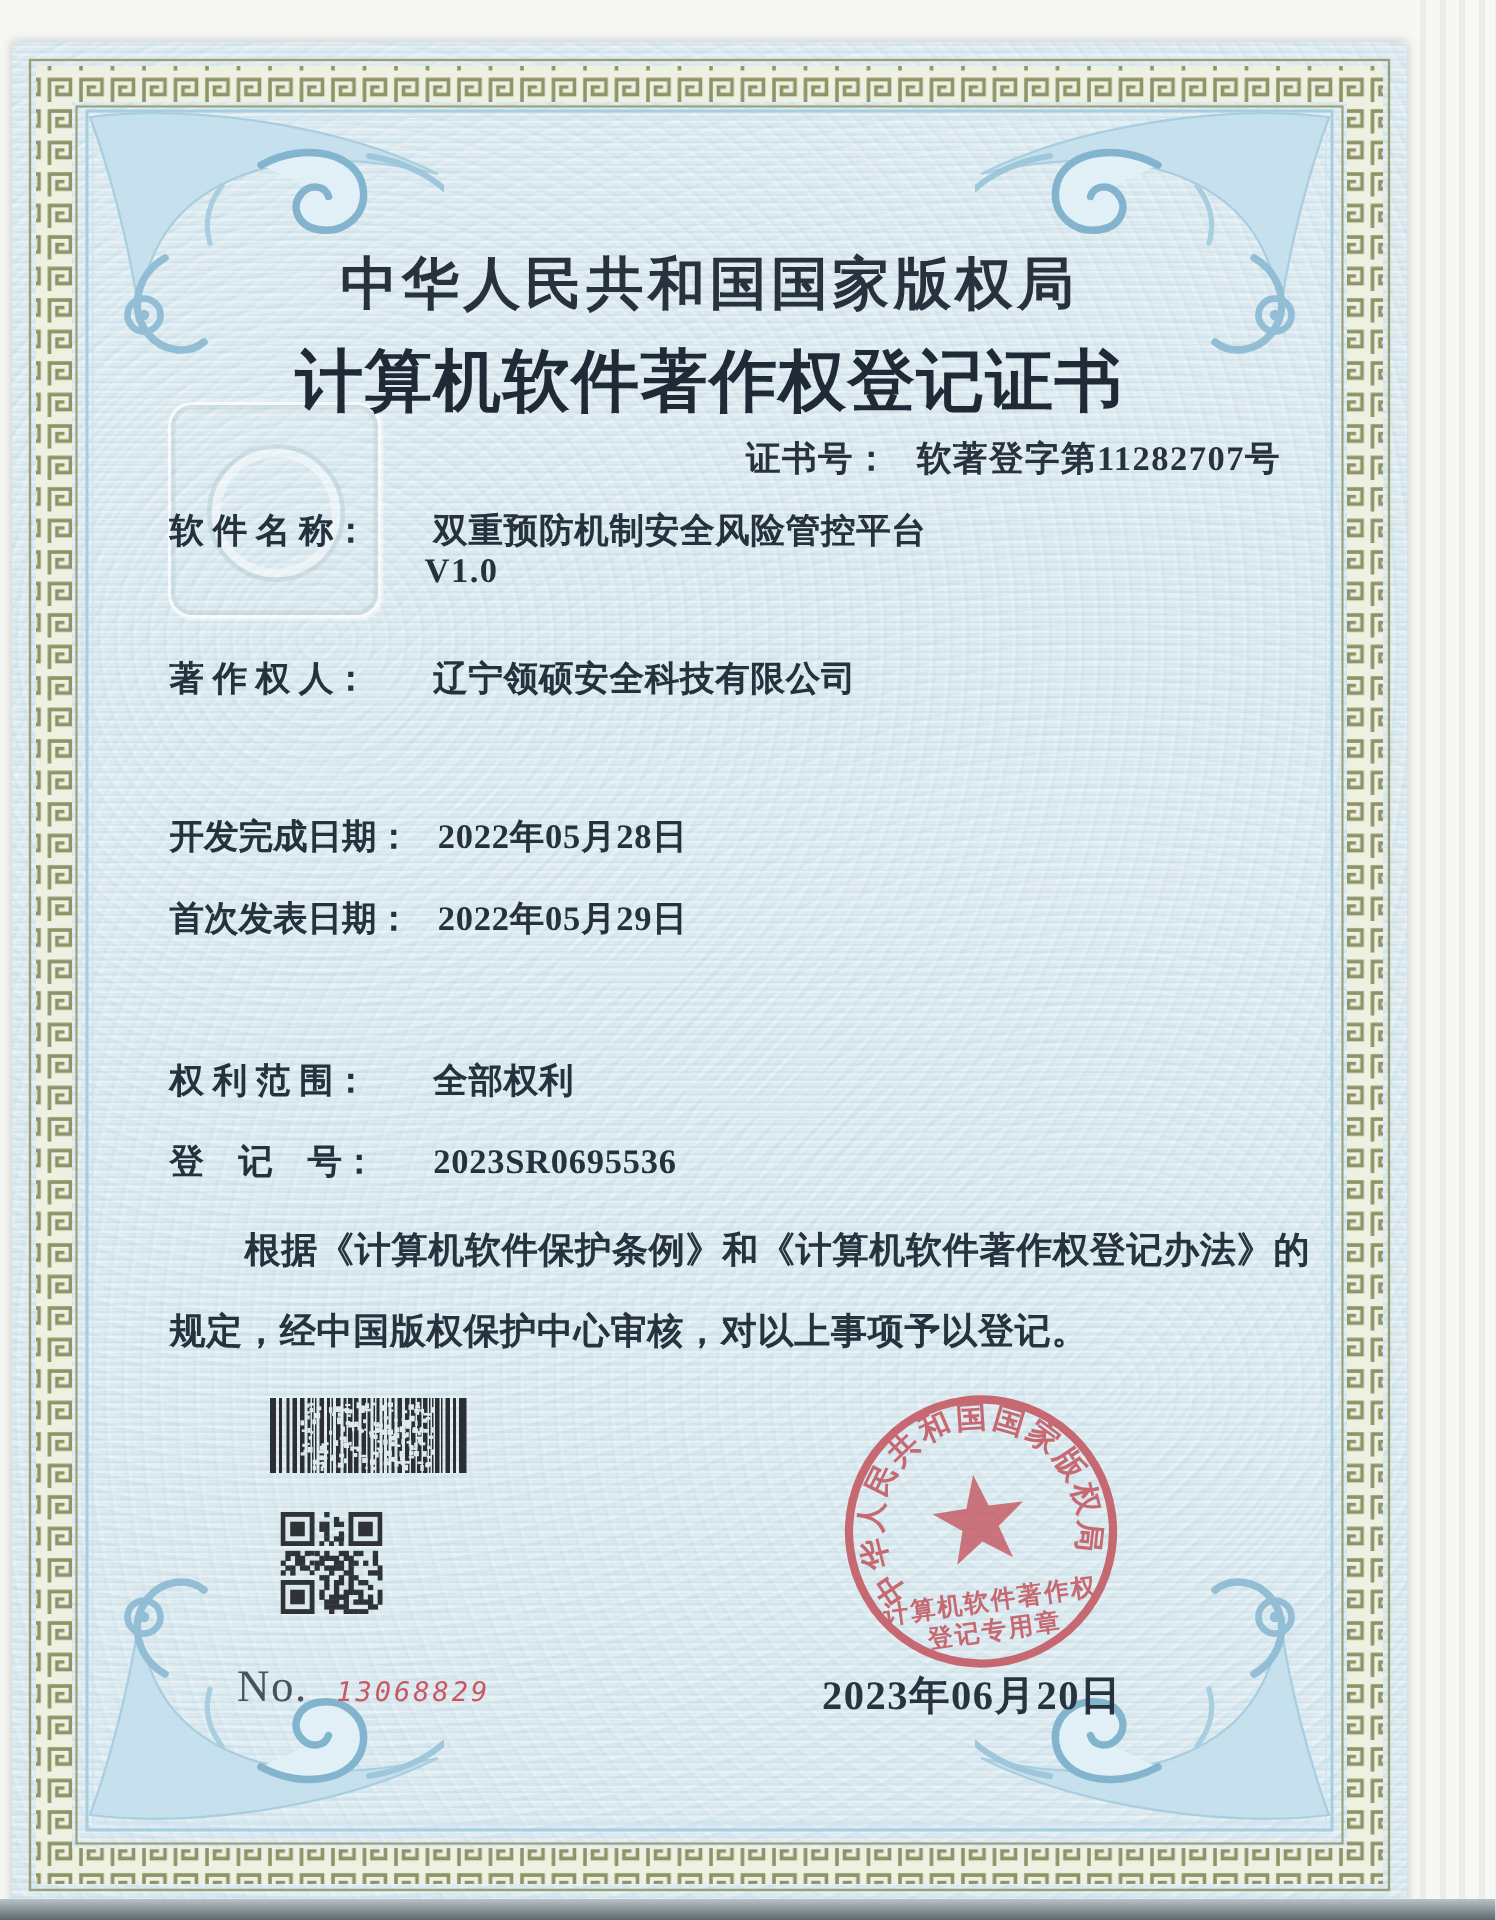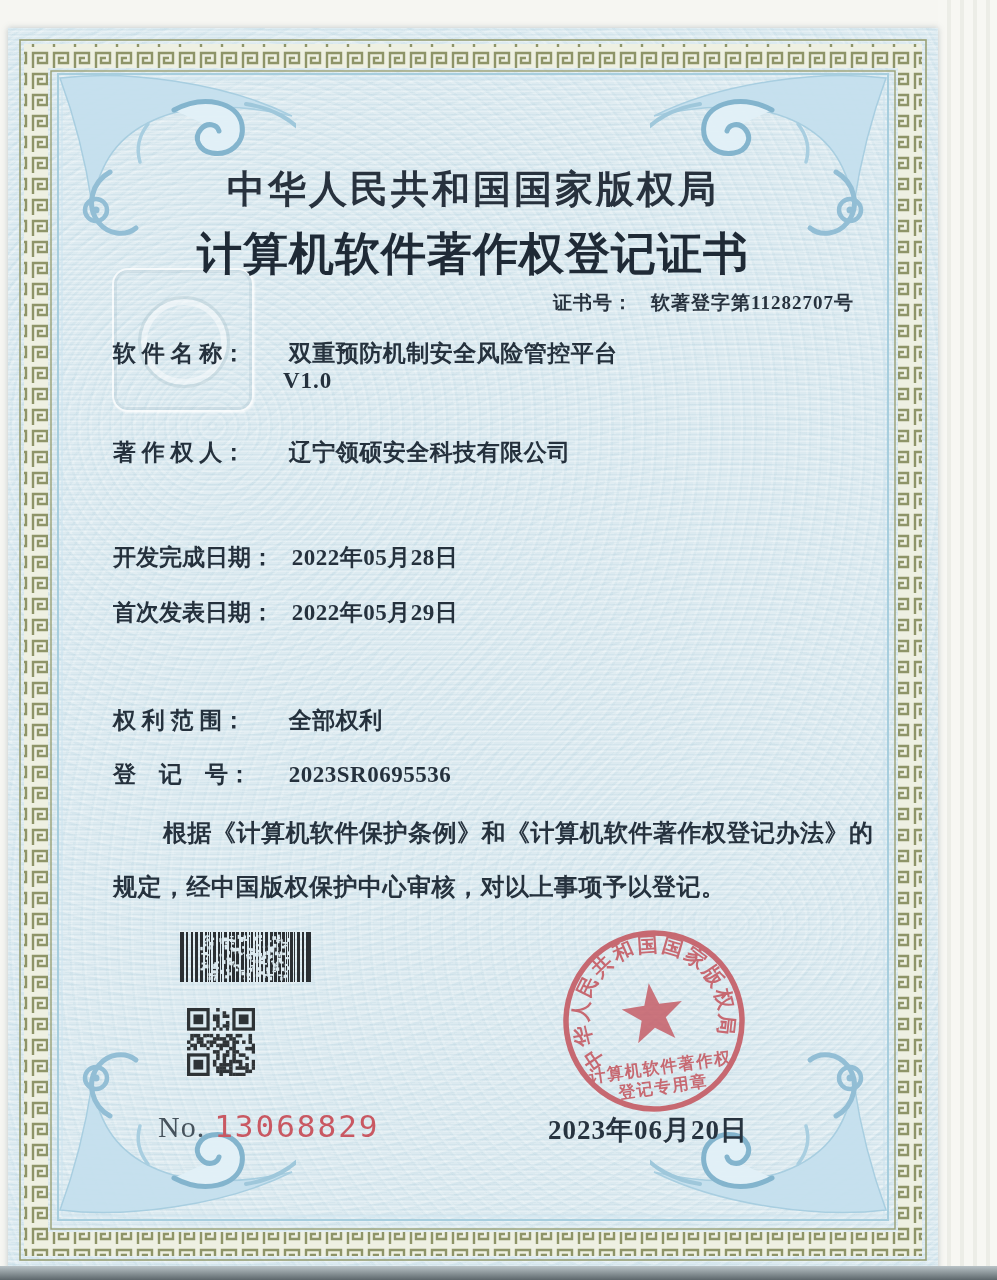--- a/index.html
+++ b/index.html
@@ -48,30 +48,30 @@
   
   .authority{
     left:0;top:136px;width:930px;text-align:center;
     font-size:38px;font-weight:bold;letter-spacing:3px;color:#28323e;
   }
   .cert-title{
     left:0;top:196px;width:930px;text-align:center;
     font-size:45px;font-weight:bold;letter-spacing:1px;color:#1f2a36;
   }
   .certno-line{
-    right:84px;top:262px;font-size:19px;font-weight:bold;color:#27323e;letter-spacing:1px;
+    right:84px;top:262px;font-size:23px;font-weight:bold;color:#27323e;letter-spacing:1px;
   }
   .certno-line .gap{display:inline-block;width:18px;}
   .field-row{left:105px;font-size:23px;font-weight:bold;color:#25313d;white-space:nowrap;}
   .field-label{display:inline-block;min-width:158px;}
   .field-value{display:inline-block;margin-left:12px;letter-spacing:.5px;}
   .value-line2{left:275px;font-size:23px;font-weight:bold;color:#25313d;letter-spacing:1px;}
   .statement{font-size:24px;font-weight:bold;color:#26323e;letter-spacing:.5px;white-space:nowrap;}
   .serial{left:150px;top:1080px;font-size:30px;color:#46525c;letter-spacing:1px;}
-  .serial-number{font-family:"DejaVu Sans Mono","Liberation Mono",monospace;font-size:31px;color:#c95862;letter-spacing:2px;margin-left:9px;}
+  .serial-number{font-family:"DejaVu Sans Mono","Liberation Mono",monospace;font-size:18px;color:#c95862;letter-spacing:2px;margin-left:19px;font-style:italic;}
   .issue-date{left:540px;top:1084px;font-size:27px;font-weight:bold;color:#27333f;letter-spacing:1px;}
   .seal-svg{left:542px;top:889px;width:208px;height:208px;}
   .barcode-svg{left:172px;top:904px;width:132px;height:50px;}
   .qr-svg{left:179px;top:980px;width:68px;height:68px;}
 </style>
 </head>
 <body>
 
 <div class="abs scan-strip-right"></div>
 

